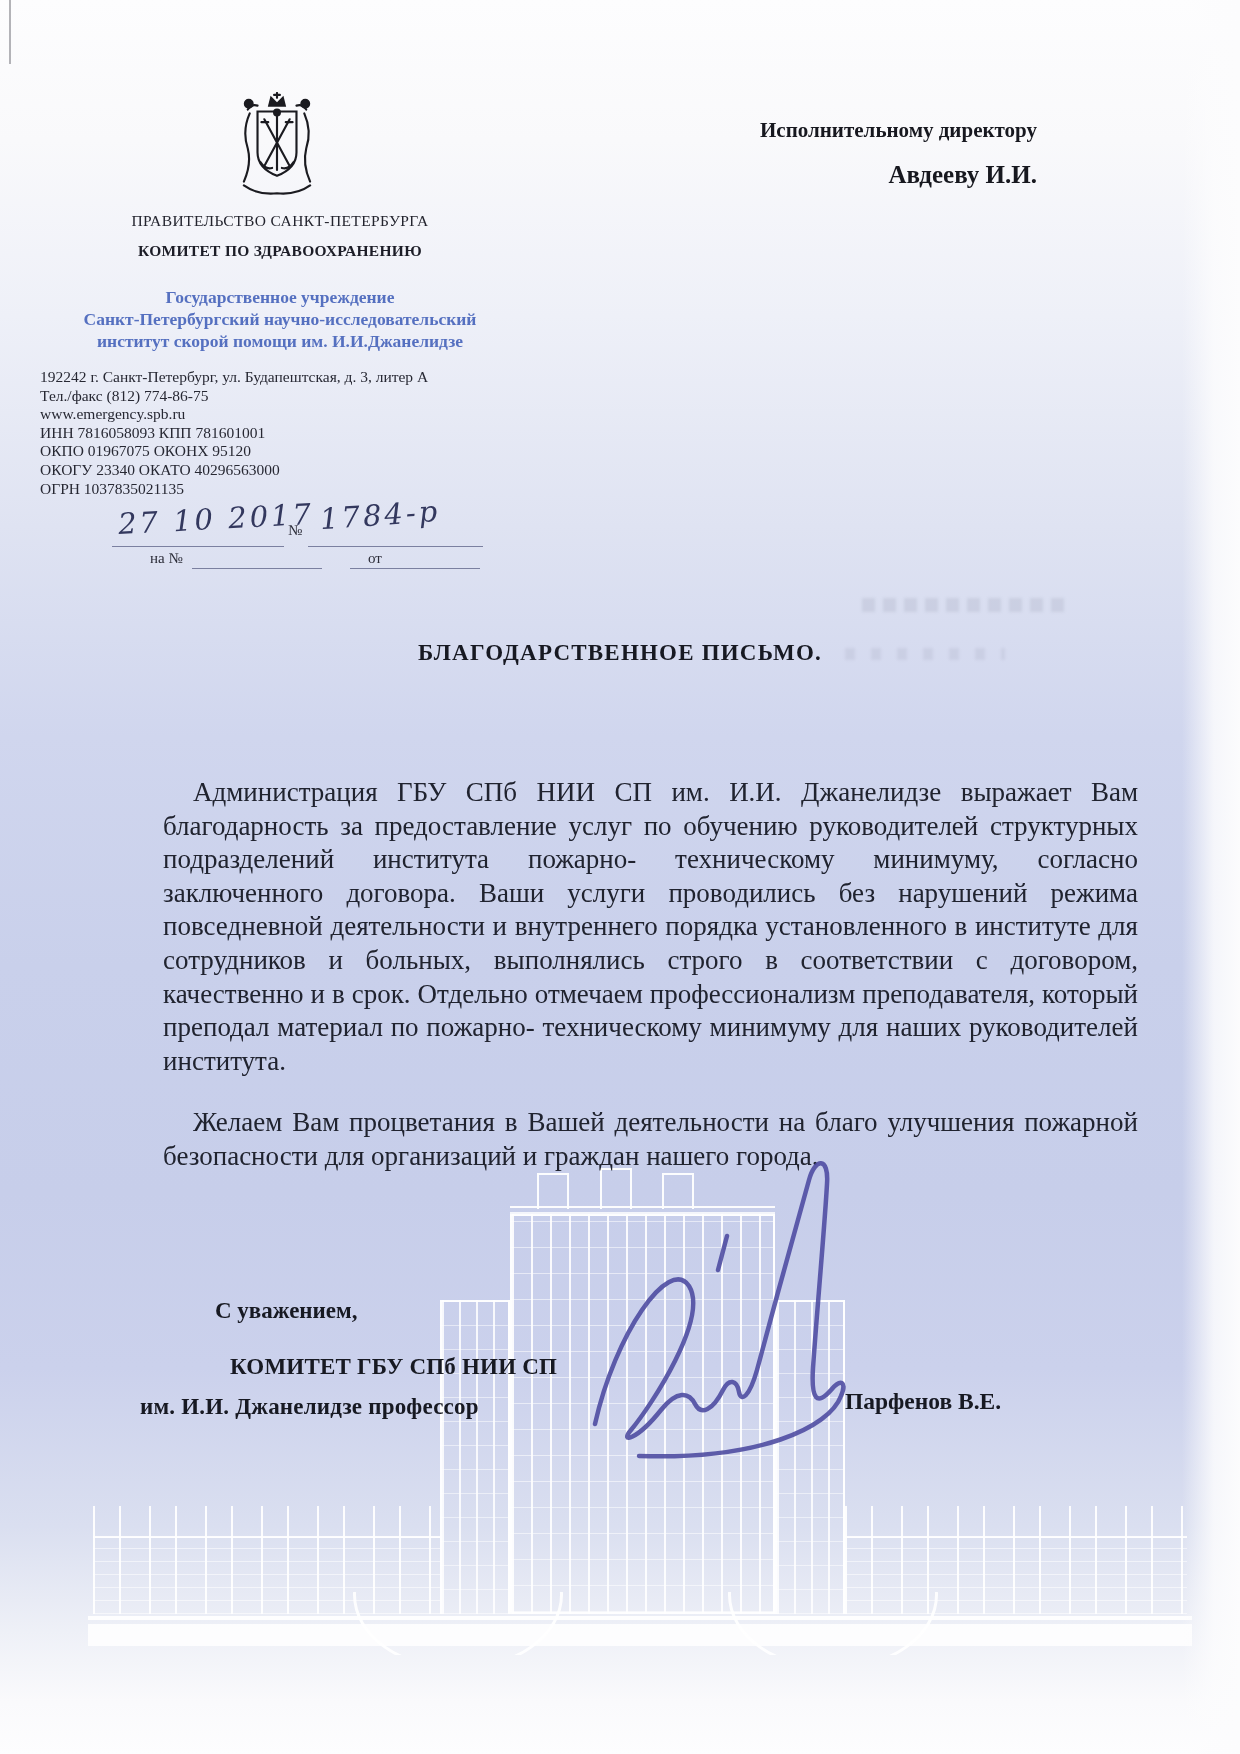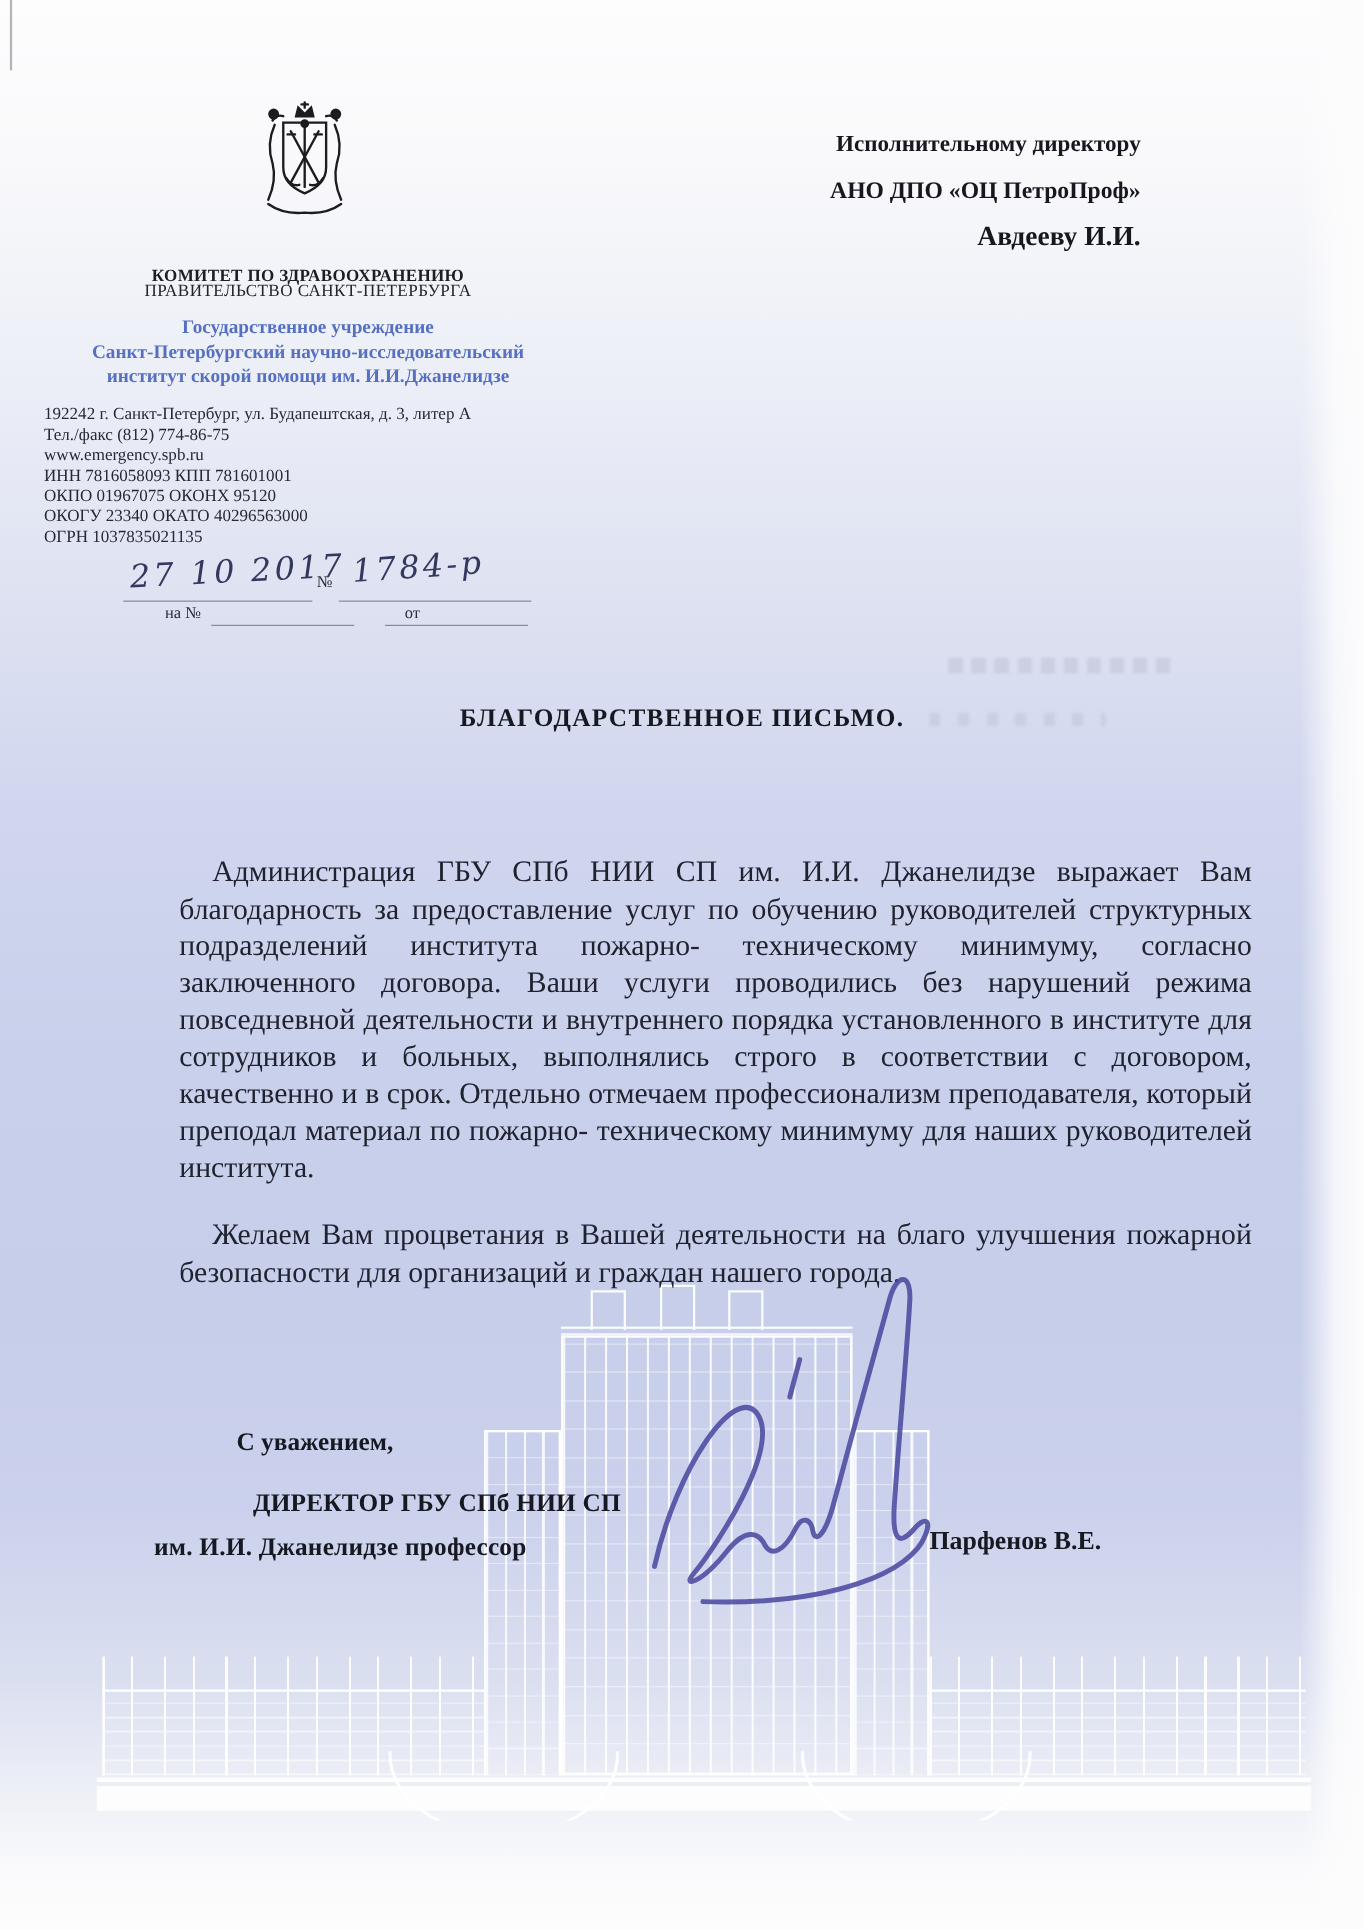--- a/index.html
+++ b/index.html
@@ -44,21 +44,21 @@
   .wing::after{content:"";position:absolute;left:0;right:0;top:30px;bottom:0;
     border-top:2px solid rgba(255,255,255,.9);
     background:repeating-linear-gradient(0deg,rgba(255,255,255,.55) 0 1.5px,transparent 1.5px 13px);}
   .arc{top:462px;width:210px;height:150px;border:3px solid rgba(255,255,255,.9);
     border-radius:50%;clip-path:inset(48% 0 10% 0);background:transparent;}
   .bld-base{left:0;right:0;top:558px;height:30px;
     background:linear-gradient(180deg,rgba(255,255,255,.95) 0 4px,rgba(0,0,0,0) 4px 8px,rgba(255,255,255,.88) 8px 30px);}
   
   .crest{position:absolute;left:228px;top:92px;width:98px;height:112px;}
   .gov-line{position:absolute;left:40px;top:212px;width:480px;text-align:center;
-    font-size:15.5px;letter-spacing:.4px;color:#23242e;margin-top:44px;}
+    font-size:15.5px;letter-spacing:.4px;color:#23242e;}
   .committee-line{position:absolute;left:40px;top:242px;width:480px;text-align:center;
     font-size:15.5px;font-weight:bold;letter-spacing:.3px;color:#1c1d27;}
   .org-blue{position:absolute;left:40px;top:286px;width:480px;text-align:center;
     font-size:17.5px;font-weight:bold;line-height:22px;color:#5570c0;}
   .contacts{position:absolute;left:40px;top:368px;width:480px;
     font-size:15.5px;line-height:18.6px;color:#272833;}
   
   .ref{position:absolute;left:110px;top:500px;width:420px;font-size:15px;color:#2b2c38;}
   .hand{font-family:"DejaVu Serif",serif;font-style:italic;color:#33385e;
     font-size:29px;letter-spacing:3px;}
@@ -171,34 +171,33 @@
     <div class="ref-row2">
       <span class="lbl-na">на №</span>
       <span class="u3"></span>
       <span class="lbl-ot">от</span>
       <span class="u4"></span>
     </div>
   </div>
 
   <div class="addressee">
     <p class="addr1">Исполнительному директору</p>
-    <p class="addr2">АНО ДПО «ОЦ ПетроПроф»</p>
     <p class="addr3">Авдееву И.И.</p>
   </div>
 
   <div class="doc-title">БЛАГОДАРСТВЕННОЕ ПИСЬМО.</div>
 
   <div class="letter-body">
     <p>Администрация ГБУ СПб НИИ СП им. И.И. Джанелидзе выражает Вам благодарность за предоставление услуг по обучению руководителей структурных подразделений института пожарно- техническому минимуму, согласно заключенного договора. Ваши услуги проводились без нарушений режима повседневной деятельности и внутреннего порядка установленного в институте для сотрудников и больных, выполнялись строго в соответствии с договором, качественно и в срок. Отдельно отмечаем профессионализм преподавателя, который преподал материал по пожарно- техническому минимуму для наших руководителей института.</p>
     <p>Желаем Вам процветания в Вашей деятельности на благо улучшения пожарной безопасности для организаций и граждан нашего города.</p>
   </div>
 
   <div class="closing">
     <p class="sal">С уважением,</p>
-    <p class="pos1">ДИРЕКТОР ГБУ СПб НИИ СП</p>
+    <p class="pos1">КОМИТЕТ ГБУ СПб НИИ СП</p>
     <p class="pos2">им. И.И. Джанелидзе  профессор</p>
   </div>
 
   <div class="sig-name">Парфенов В.Е.</div>
 
   <svg class="signature" viewBox="0 0 300 330">
     <g fill="none" stroke="#4c4aa0" stroke-width="4.5" stroke-linecap="round" stroke-linejoin="round" opacity="0.88">
       <path d="M18 286 C38 196 92 118 112 148 C132 180 74 268 54 292 C42 306 60 302 84 272
                C100 252 112 254 118 266 C124 278 136 272 146 252 C152 240 160 242 162 254
                C164 264 172 260 180 232 C196 172 218 92 232 42 C238 20 252 18 250 46

